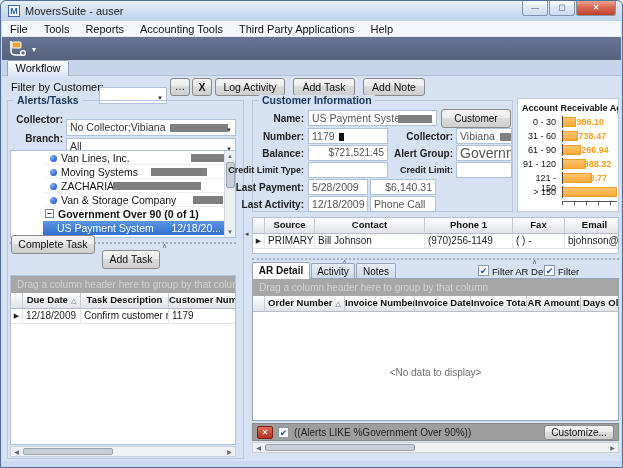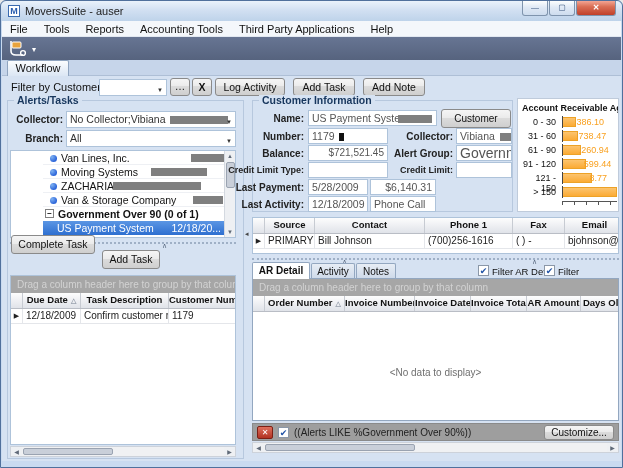--- a/index.html
+++ b/index.html
@@ -28,21 +28,21 @@
   
   .tabstrip{left:1px;top:59px;right:1px;height:16px;background:#c6d5ea;border-bottom:1px solid #aebfd6;}
   .wtab{left:5px;top:0;width:62px;height:16px;background:linear-gradient(#fbfdfe,#dbe6f4);
         border:1px solid #8fa4bf;border-bottom:none;border-radius:2px 2px 0 0;text-align:center;line-height:15px;}
   .mainbg{left:1px;top:75px;right:1px;bottom:6px;background:#d6e2f2;}
   
   .lblr{text-align:right;font-size:10px;font-weight:bold;color:#222;}
   .input{background:#fff;border:1px solid #aec3da;font-size:10.5px;color:#555;padding:1px 3px;
          white-space:nowrap;overflow:hidden;line-height:12px;}
   .combo{background:#fff;border:1px solid #aec3da;font-size:10.5px;color:#333;padding:1px 8px 1px 3px;
-         white-space:nowrap;overflow:hidden;line-height:13px;}
+         white-space:nowrap;overflow:hidden;line-height:13px;margin-top:8px;}
   .comboarrow{position:absolute;right:3px;top:4px;font-size:6px;color:#333;}
   .btn{border:1px solid #8a8a8a;border-radius:3px;background:linear-gradient(#f5f5f5,#ebebeb 45%,#dcdcdc 46%,#cfcfcf);
        font-size:10.5px;text-align:center;color:#111;}
   .gbox{border:1px solid #b7c8de;}
   .gboxlbl{font-size:10.5px;font-weight:bold;color:#17365d;background:#d6e2f2;padding:0 3px;line-height:11px;}
   .redact{background:#7f7f7f;display:inline-block;height:8px;vertical-align:middle;}
   .gridband{background:#a6a6a6;color:#d2d2d2;font-size:10px;padding:3px 6px;white-space:nowrap;overflow:hidden;}
   .hdrrow{display:flex;background:linear-gradient(#fdfdfd,#f0f1f4 45%,#e0e3e9);border-bottom:1px solid #b9bdc5;}
   .hcell{font-size:9.5px;font-weight:bold;text-align:center;border-right:1px solid #c7cbd2;
          white-space:nowrap;overflow:hidden;line-height:14px;height:15px;flex:none;}
@@ -60,21 +60,21 @@
   .bluedot{position:absolute;left:7px;top:4px;width:7px;height:7px;border-radius:50%;
            background:radial-gradient(circle at 30% 30%,#7fb2f2,#2b64d9 70%);}
   .caret{position:absolute;font-size:7px;color:#5a6a80;top:-2px;}
   .splitdots{border-top:2px dotted #9fb0c6;}
   
   .chartrow{position:relative;height:14px;}
   .chartcat{position:absolute;left:0;top:2px;width:38px;text-align:right;font-size:9px;color:#111;}
   .barwrap{position:absolute;left:44px;top:1px;right:1px;height:12px;border-left:1px solid #444;
            display:flex;align-items:center;}
   .bar{height:10px;background:linear-gradient(#fcc46f,#fbab35);border:1px solid #eda227;border-left:none;flex:none;}
-  .barval{font-size:9px;font-weight:normal;color:#f9a01f;margin-left:-2px;white-space:nowrap;}
+  .barval{font-size:9px;font-weight:bold;color:#f9a01f;margin-left:-2px;white-space:nowrap;}
   .tabbtn{height:16px;border:1px solid #93a7c0;border-bottom:none;border-radius:2px 2px 0 0;
           font-size:10px;text-align:center;line-height:15px;background:linear-gradient(#e7edf5,#cdd9e9);}
   .tabbtn.active{background:#fff;font-weight:bold;height:17px;z-index:3;}
 </style>
 </head>
 <body>
 
 <div id="win">
 
   <div class="abs titlebar">
@@ -270,21 +270,21 @@
         <span class="chartcat">61 - 90</span>
       <div class="barwrap">
           <div class="bar" style="width: 33%;"></div>
       <span class="barval">,260.94</span>
         </div>
       </div>
     <div class="chartrow">
         <span class="chartcat">91 - 120</span>
       <div class="barwrap">
           <div class="bar" style="width: 42%;"></div>
-      <span class="barval">599.44</span>
+      <span class="barval">388.32</span>
         </div>
       </div>
     <div class="chartrow">
         <span class="chartcat">121 - 150</span>
       <div class="barwrap">
           <div class="bar" style="width: 53%;"></div>
       <span class="barval">8.77</span>
         </div>
       </div>
     <div class="chartrow">
@@ -304,21 +304,21 @@
       <div class="hcell" style="width:50px">Source</div>
       <div class="hcell" style="width:110px">Contact</div>
       <div class="hcell" style="width:88px">Phone 1</div>
       <div class="hcell" style="width:52px">Fax</div>
       <div class="hcell" style="width:60px">Email</div>
     </div>
     <div class="drow">
       <div class="dcell" style="width:12px;padding:0;text-align:center;font-size:7px">▶</div>
       <div class="dcell" style="width:50px">PRIMARY</div>
       <div class="dcell" style="width:110px">Bill Johnson</div>
-      <div class="dcell" style="width:88px">(700)256-1616</div>
+      <div class="dcell" style="width:88px">(970)256-1149</div>
       <div class="dcell" style="width:52px">(  )    -</div>
       <div class="dcell" style="width:60px">bjohnson@storage</div>
     </div>
   </div>
 
   <div class="abs splitdots" style="left:251px;top:257px;width:367px;height:4px">
     <span class="caret" style="left:90px">∧</span>
     <span class="caret" style="left:280px">∧</span>
   </div>
 

